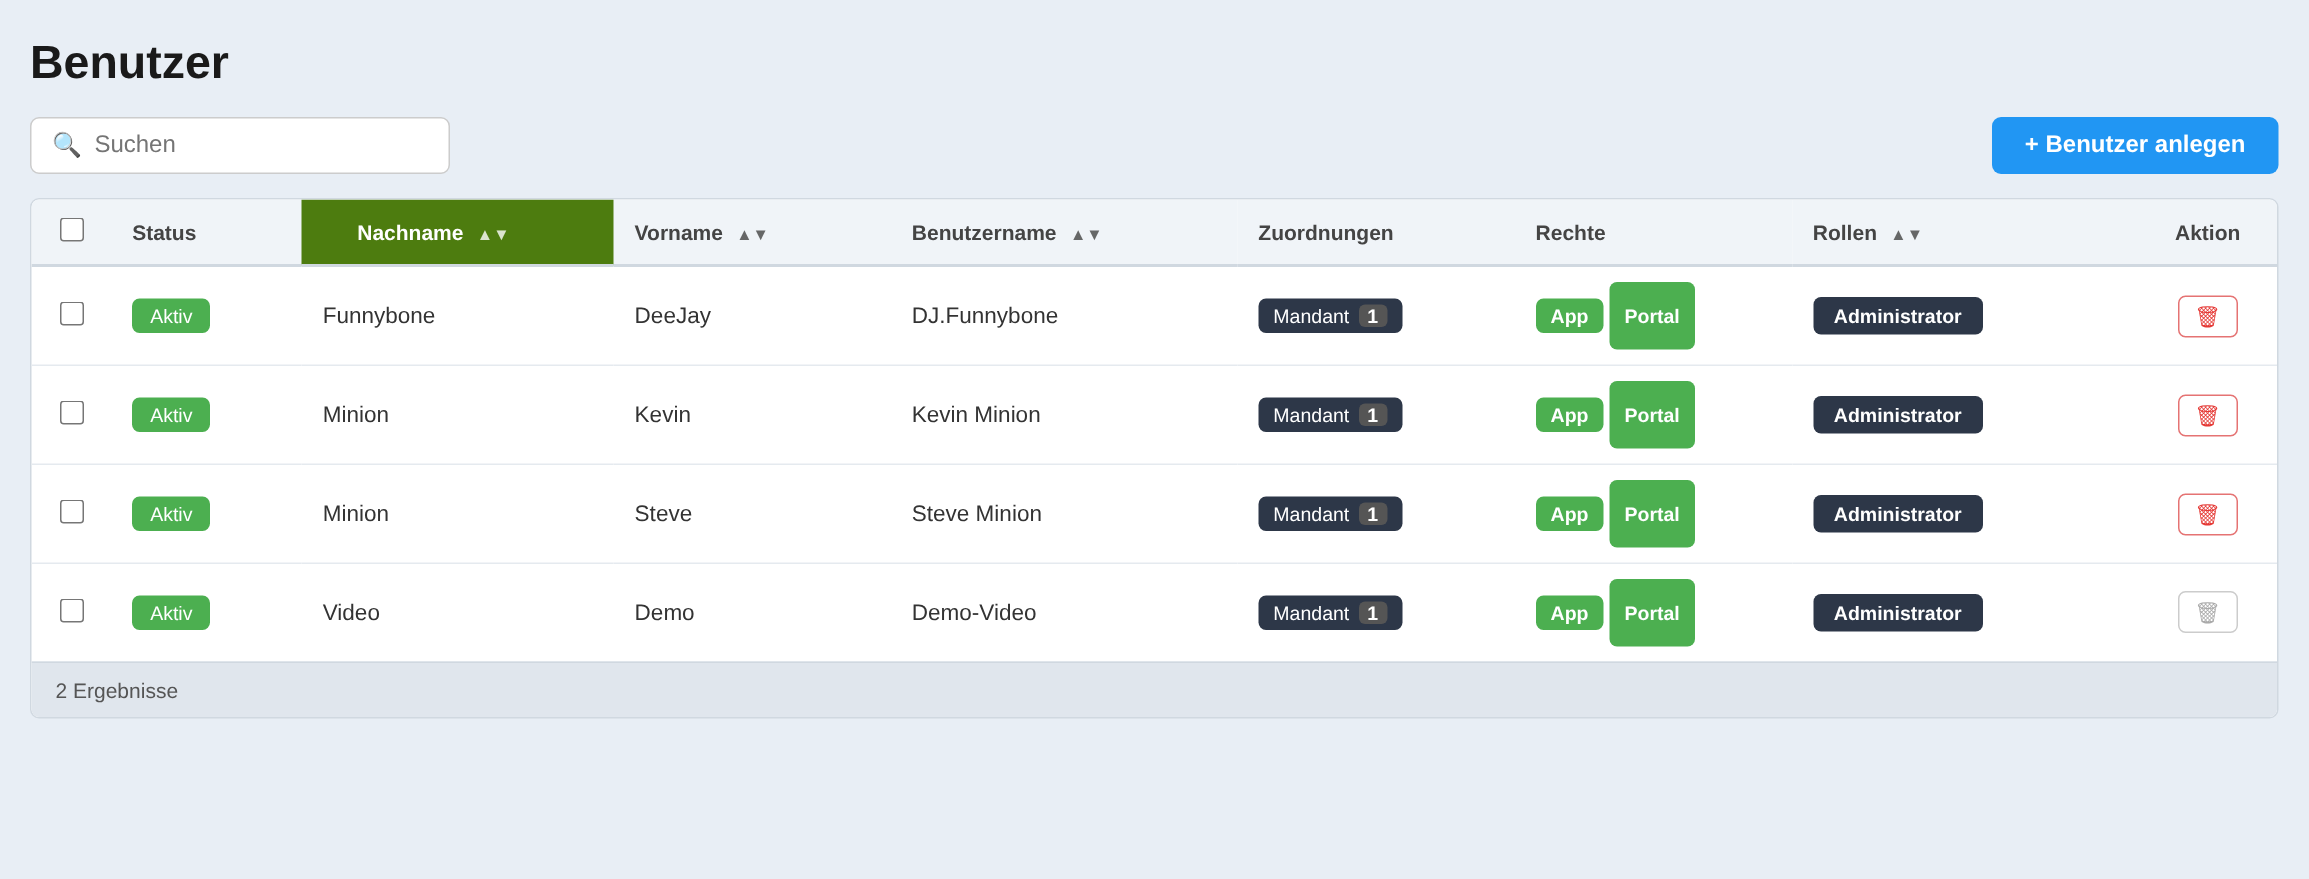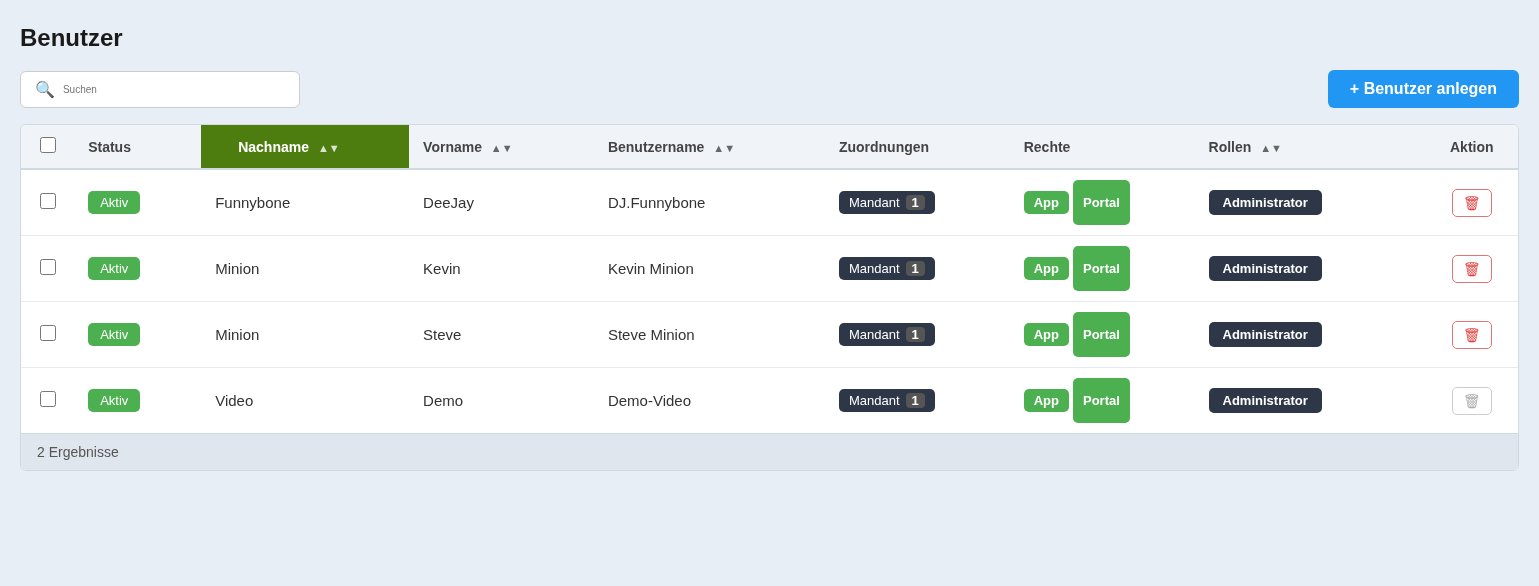--- a/index.html
+++ b/index.html
@@ -5,21 +5,21 @@
     * { box-sizing: border-box; margin: 0; padding: 0; }
     body {
       background: #e8eef5;
       font-family: -apple-system, BlinkMacSystemFont, 'Segoe UI', Arial, sans-serif;
       font-size: 15px;
       color: #333;
       padding: 24px 20px;
       min-height: 586px;
     }
     h1 {
-      font-size: 24px;
+      font-size: 31px;
       font-weight: 700;
       color: #1a1a1a;
       margin-bottom: 18px;
     }
     .toolbar {
       display: flex;
       justify-content: space-between;
       align-items: center;
       margin-bottom: 16px;
     }
@@ -29,21 +29,21 @@
       background: #fff;
       border: 1px solid #ccc;
       border-radius: 6px;
       padding: 8px 14px;
       width: 280px;
       gap: 8px;
     }
     .search-box input {
       border: none;
       outline: none;
-      font-size: 10px;
+      font-size: 16px;
       color: #555;
       width: 100%;
       background: transparent;
     }
     .search-icon {
       color: #888;
       font-size: 16px;
     }
     .add-btn {
       background: #2196F3;

